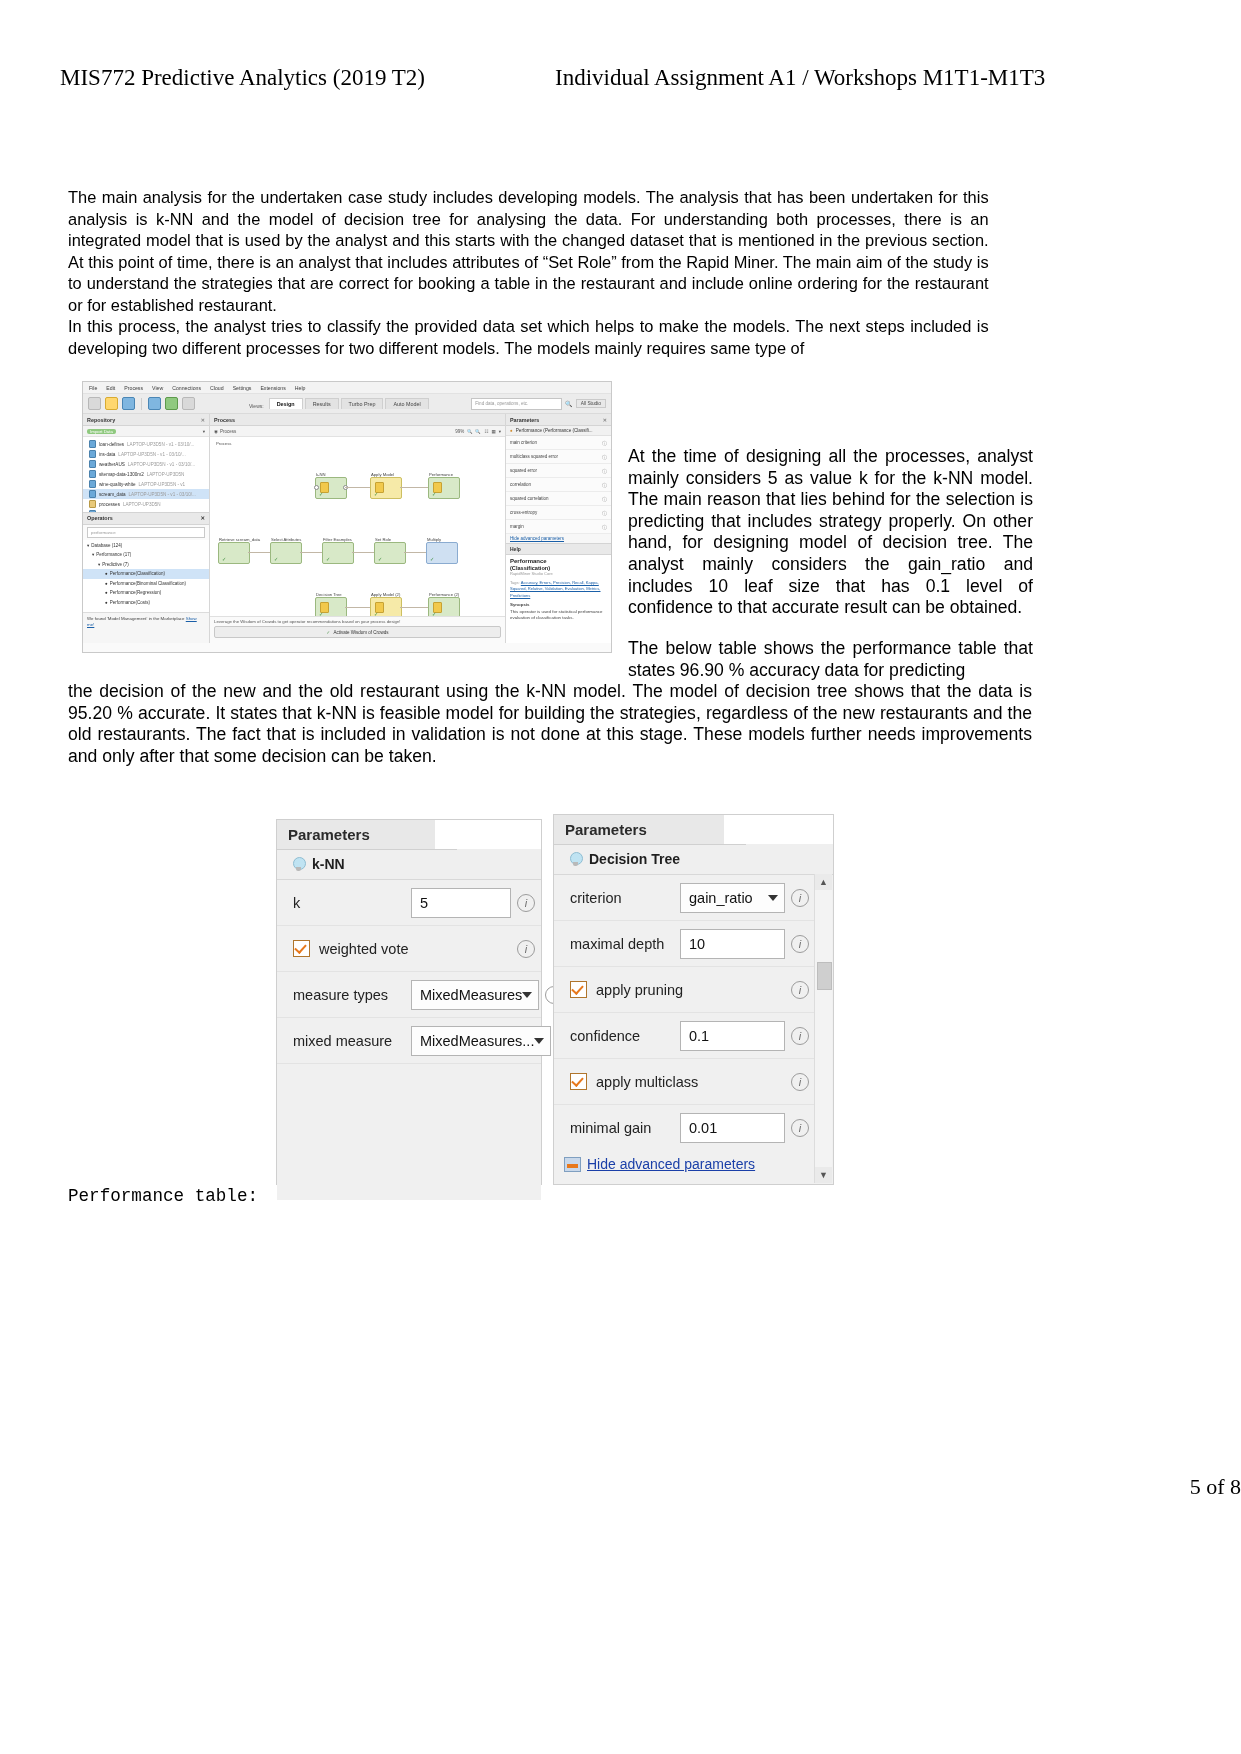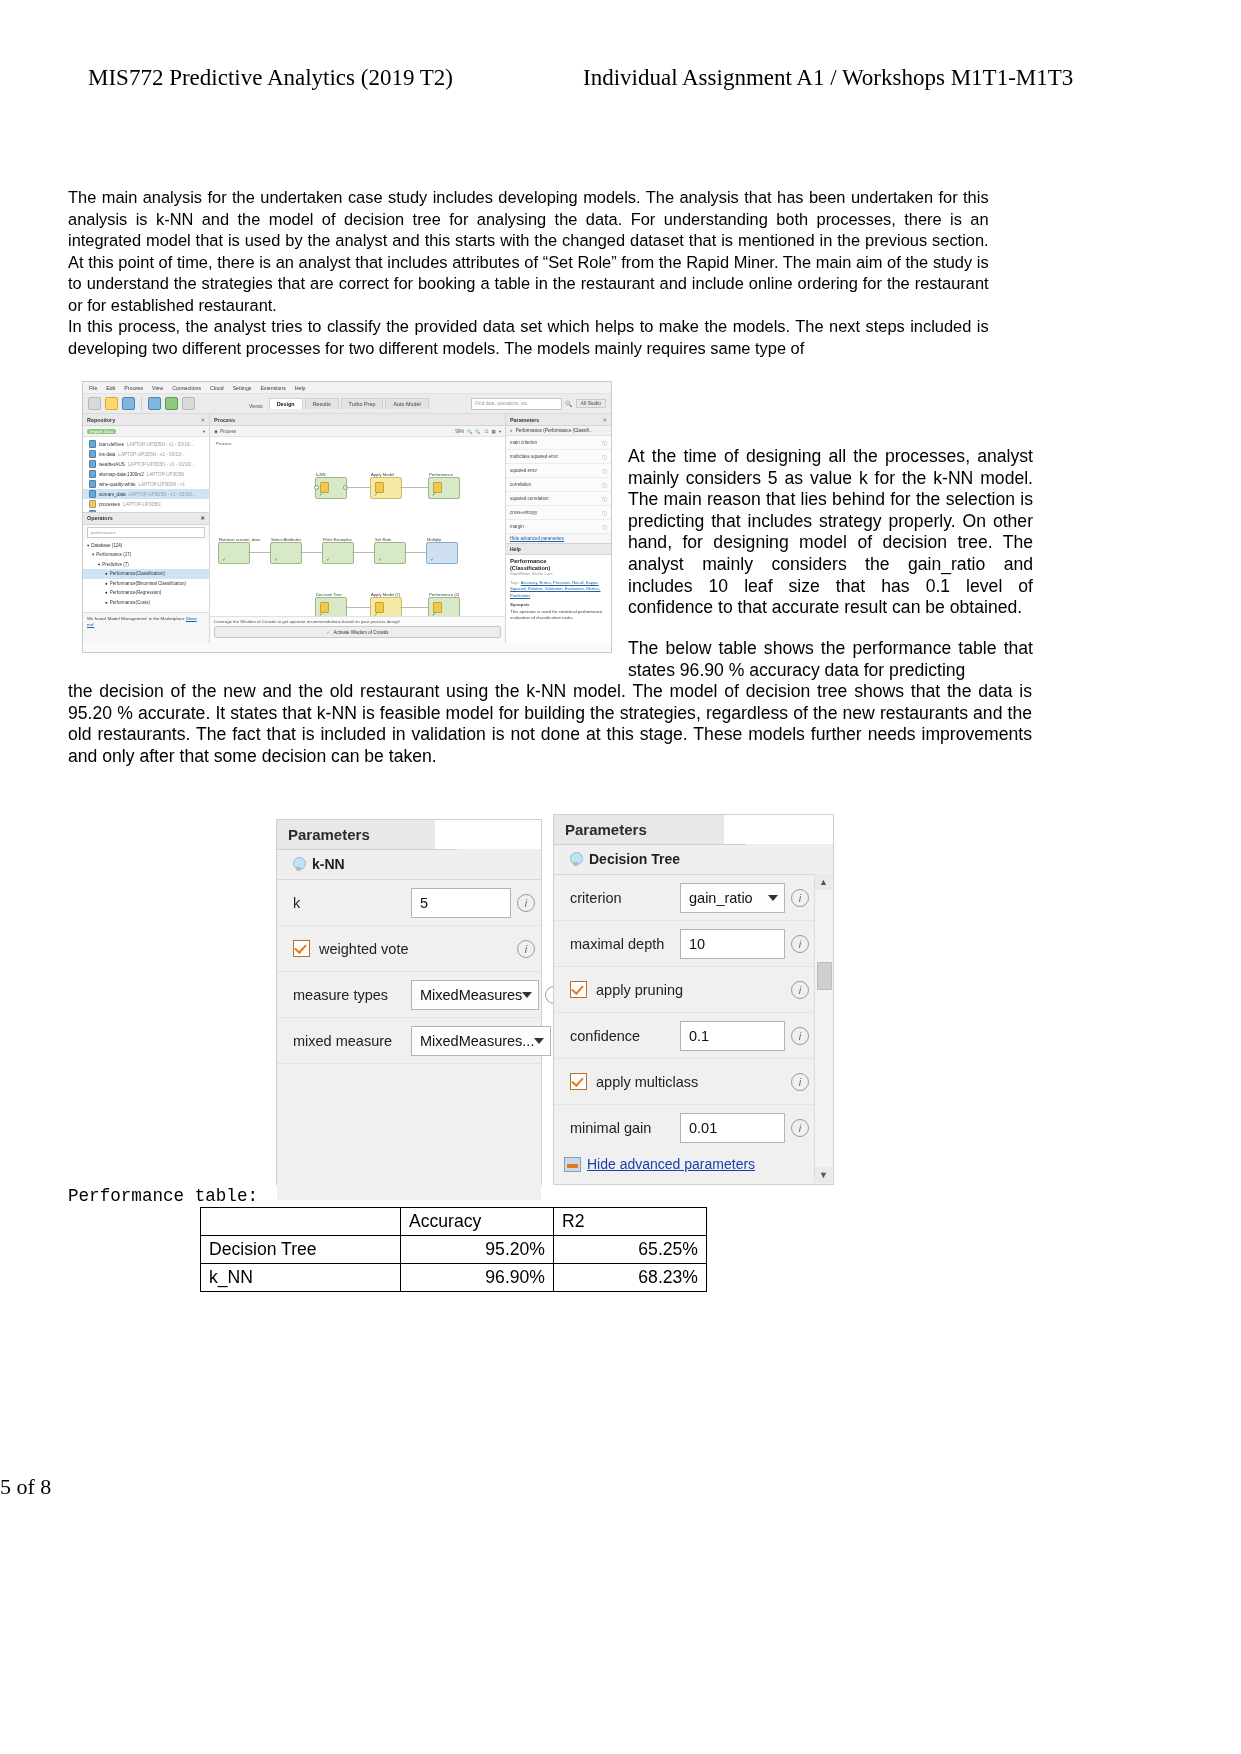--- a/index.html
+++ b/index.html
@@ -7,21 +7,21 @@
     width:1241px;height:1754px;background:#ffffff;
     font-family:"Liberation Sans", sans-serif;color:#000;
     position:relative;overflow:hidden;
   }
   .page{position:absolute;inset:0;}
 
   
   .runhead{
     position:absolute;left:60px;top:62px;width:1000px;height:32px;
     font-family:"Liberation Serif", serif;font-size:23px;color:#000;
-    display:flex;align-items:center;margin-left:28px;
+    display:flex;align-items:center;
   }
   .runhead .rh-left{white-space:nowrap;}
   .runhead .rh-right{white-space:nowrap;margin-left:130px;}
 
   
   .titlebar{
     position:absolute;left:66px;top:133px;width:993px;height:37px;
     background:#bdd7ee;border:1px solid #7f7f7f;
     display:flex;align-items:center;
   }
@@ -270,21 +270,21 @@
     border:1px solid #000;font-size:17.6px;color:#000;font-weight:normal;
     height:27px;padding:0 8px;
   }
   .perf-table .c-name{width:183px;text-align:left;}
   .perf-table .c-num{width:136px;text-align:right;}
   .perf-table .h-num{text-align:left;}
   .perf-table .blank{border:1px solid #000;}
 
   
   .footer{
-    position:absolute;left:0;top:1474px;width:1241px;text-align:left;
+    position:absolute;left:0;top:1474px;width:1241px;text-align:right;
     font-family:"Liberation Serif", serif;font-size:22px;color:#000;
   }
 </style>
 </head>
 <body>
 
 <div class="page">
 
   <div class="runhead">
     <span class="rh-left">MIS772 Predictive Analytics (2019 T2)</span>
@@ -688,35 +688,16 @@
       </div>
       <div class="pnl-scroll">
         <div class="up">▲</div>
         <div class="thumb"></div>
         <div class="dn" style="position:absolute;bottom:0;left:0;right:0;">▼</div>
       </div>
     </div>
   </div>
 
   <div class="perf-label">Performance table:</div>
-  <table class="perf-table">
-    <tbody>
-        <tr>
-      <th class="c-name blank"></th>
-      <th class="c-num h-num">Accuracy</th>
-      <th class="c-num h-num">R2</th>
-    </tr>
-    <tr>
-      <td class="c-name">Decision Tree</td>
-      <td class="c-num">95.20%</td>
-      <td class="c-num">65.25%</td>
-    </tr>
-    <tr>
-      <td class="c-name">k_NN</td>
-      <td class="c-num">96.90%</td>
-      <td class="c-num">68.23%</td>
-    </tr>
-  </tbody>
-    </table>
 
   <div class="footer">5 of 8</div>
 
 </div>
 
 </body></html>

